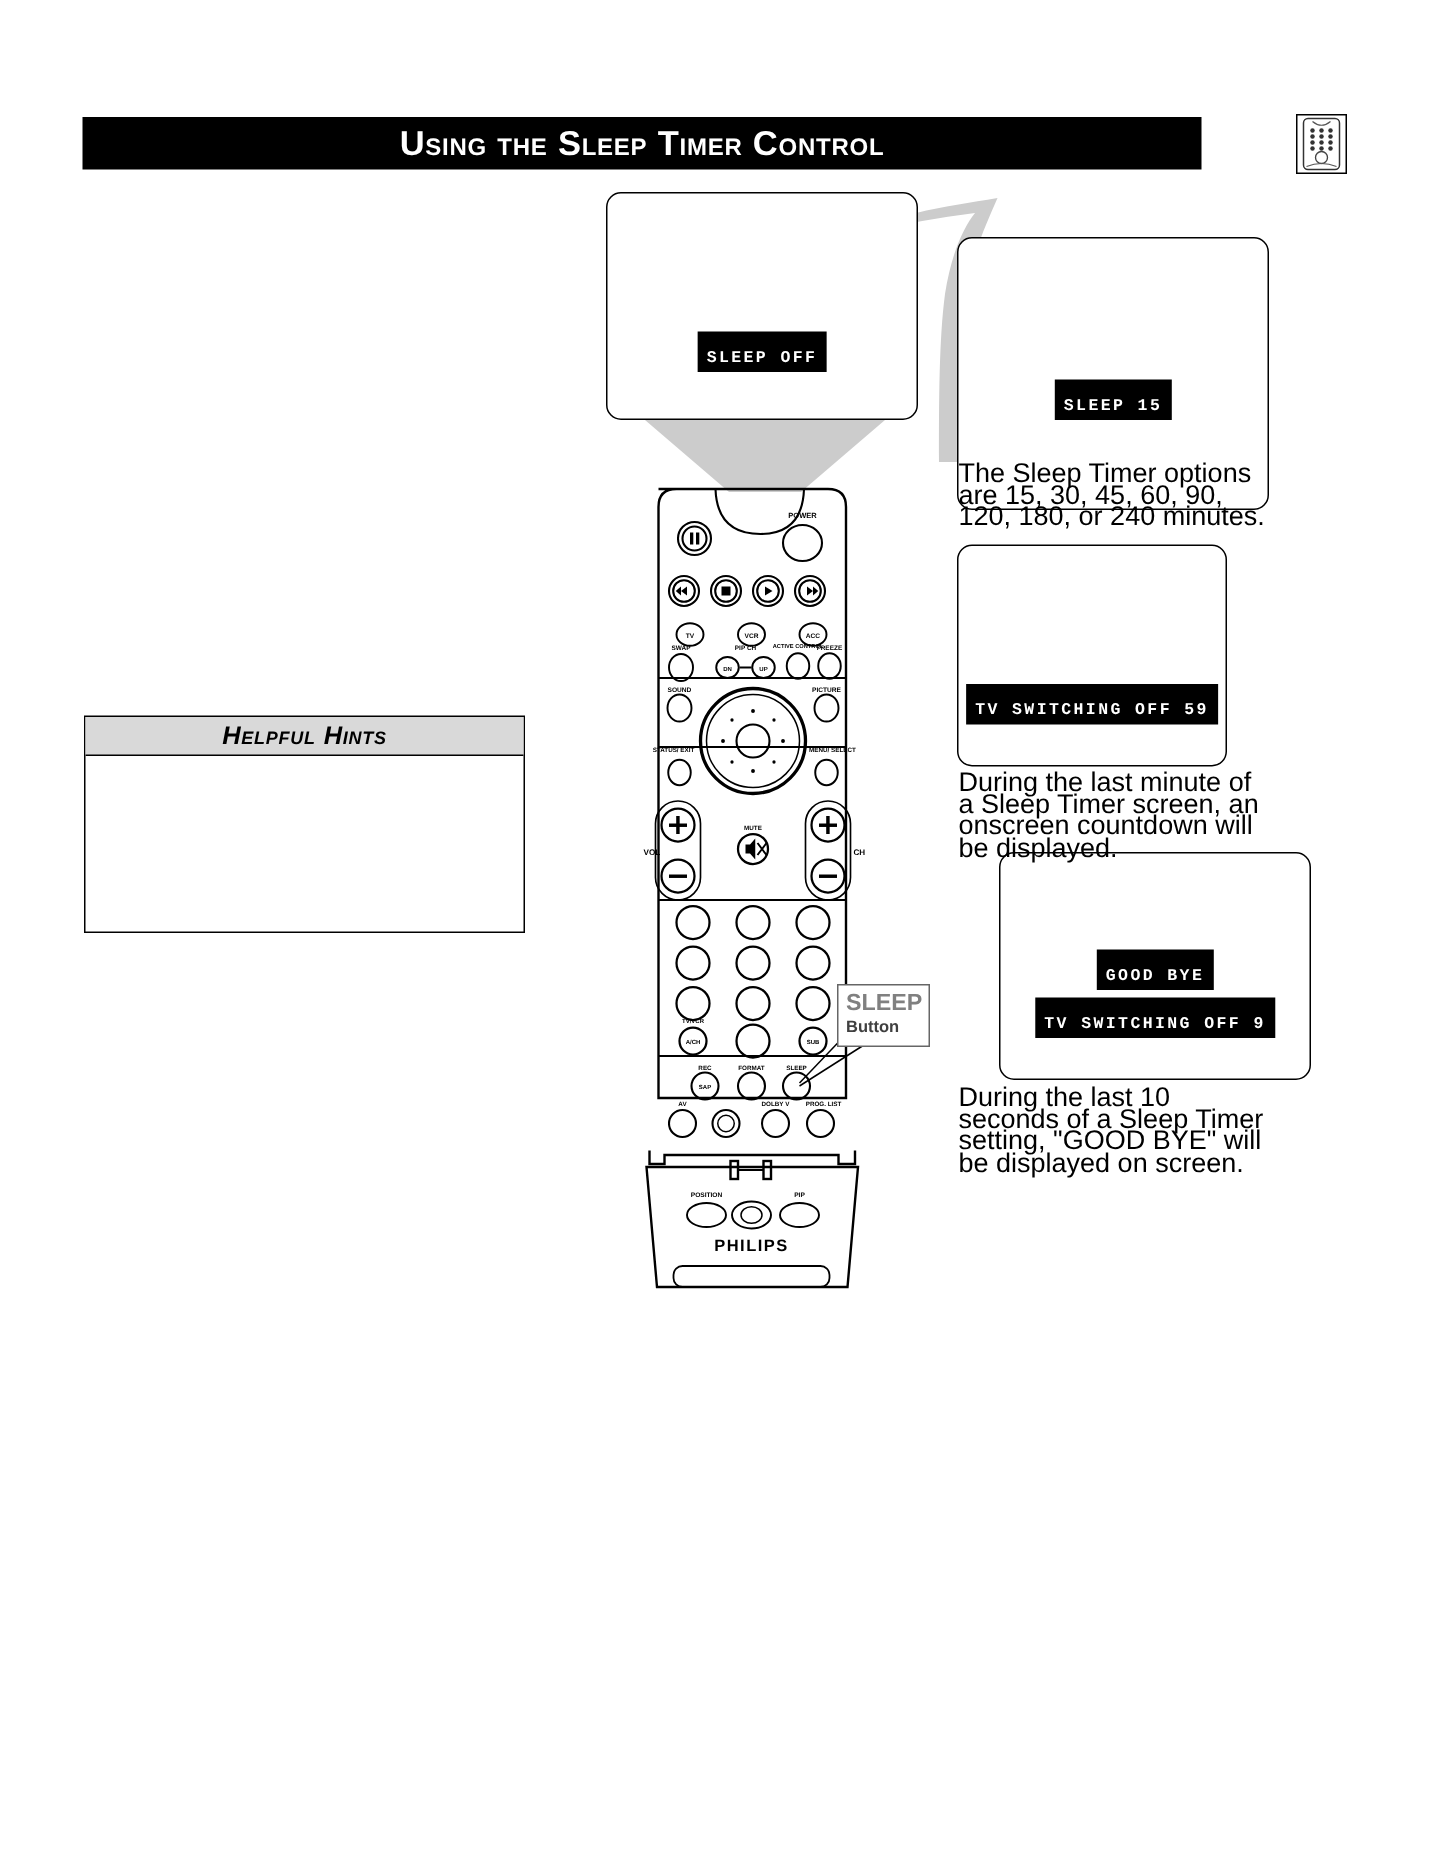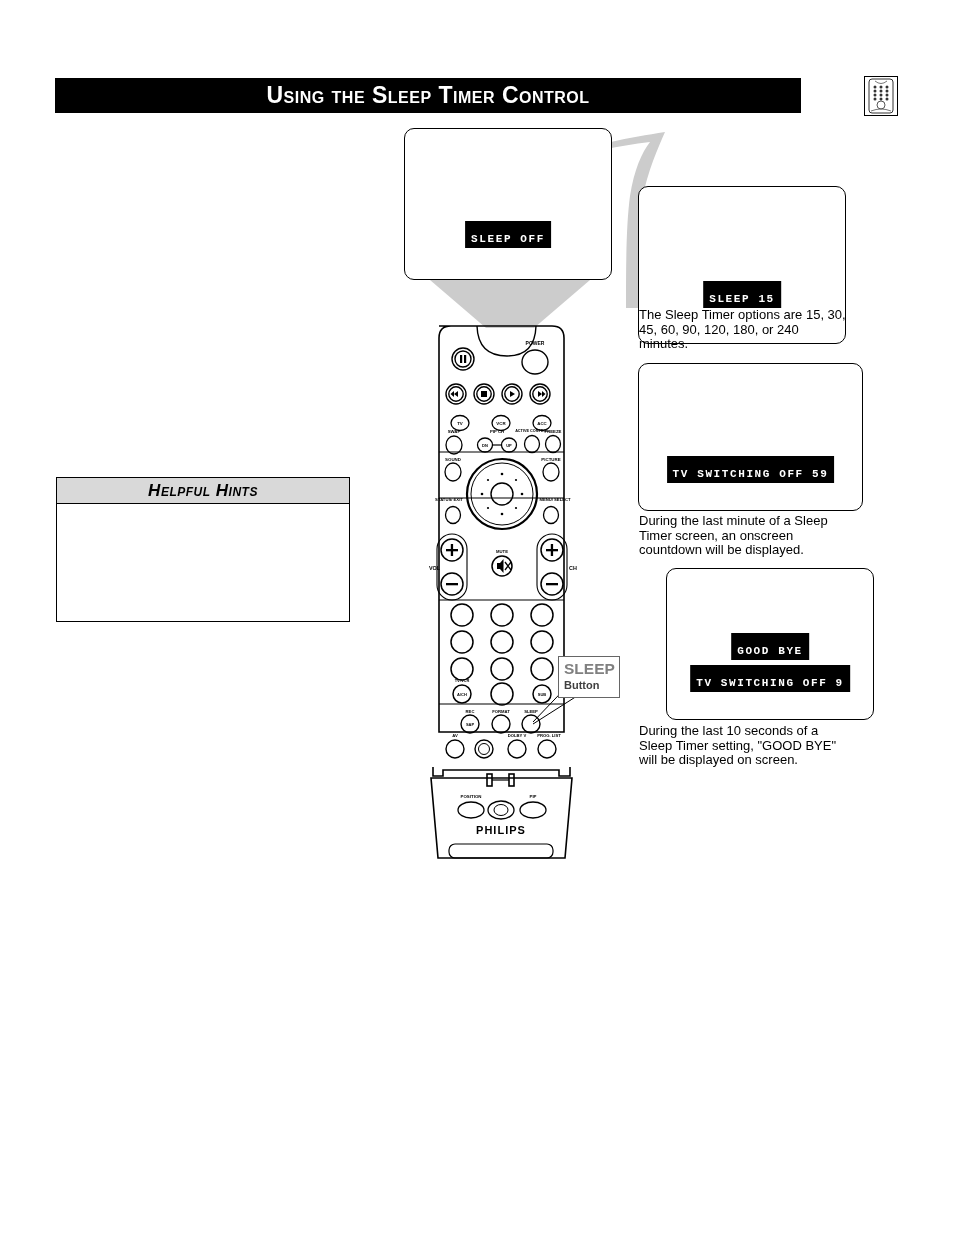--- a/index.html
+++ b/index.html
@@ -52,22 +52,22 @@
 
   
   .tv-screen {
     position: absolute;
     background: #ffffff;
     border: 1.6px solid #000;
     border-radius: 10px;
     box-sizing: border-box;
   }
   #tv-screen-1 { left: 404px; top: 128px; width: 208px; height: 152px; }
-  #tv-screen-2 { left: 638px; top: 158px; width: 208px; height: 158px; margin-top: 28px; }
-  #tv-screen-3 { left: 638px; top: 363px; width: 225px; height: 148px; }
+  #tv-screen-2 { left: 638px; top: 158px; width: 208px; height: 182px; }
+  #tv-screen-3 { left: 638px; top: 363px; width: 180px; height: 148px; }
   #tv-screen-4 { left: 638px; top: 568px; width: 208px; height: 152px; margin-left: 28px; }
 
   .osd {
     position: absolute;
     background: #000000;
     color: #ffffff;
     font-family: "Liberation Mono", monospace;
     font-size: 11px;
     font-weight: bold;
     letter-spacing: 1.6px;
@@ -80,21 +80,21 @@
   #osd-sleep-15 { top: 94px; }
   #osd-tv-switching-59 { top: 92px; }
   #osd-good-bye { top: 64px; }
   #osd-tv-switching-9 { top: 96px; }
 
   
   .caption {
     position: absolute;
     width: 210px;
     font-family: "Liberation Sans", sans-serif;
-    font-size: 13px;
+    font-size: 18px;
     line-height: 14.5px;
     color: #000;
   }
   #caption-1 { left: 639px; top: 308px; }
   #caption-2 { left: 639px; top: 514px; }
   #caption-3 { left: 639px; top: 724px; }
 
   
   #funnel-shape {
     position: absolute;

